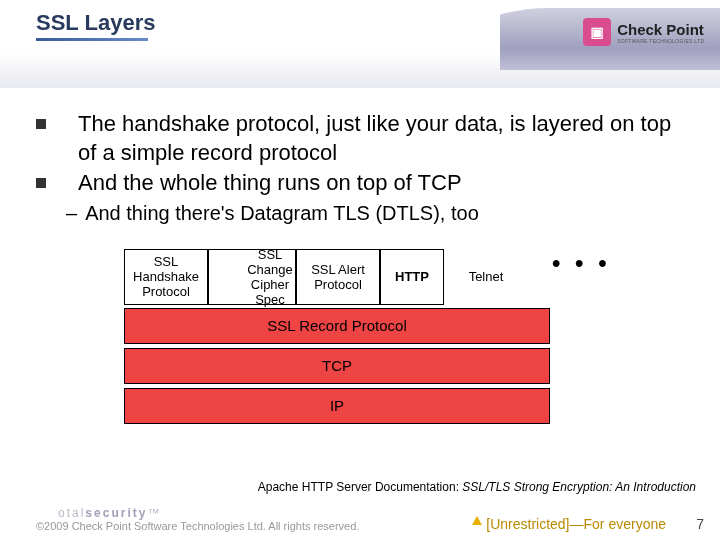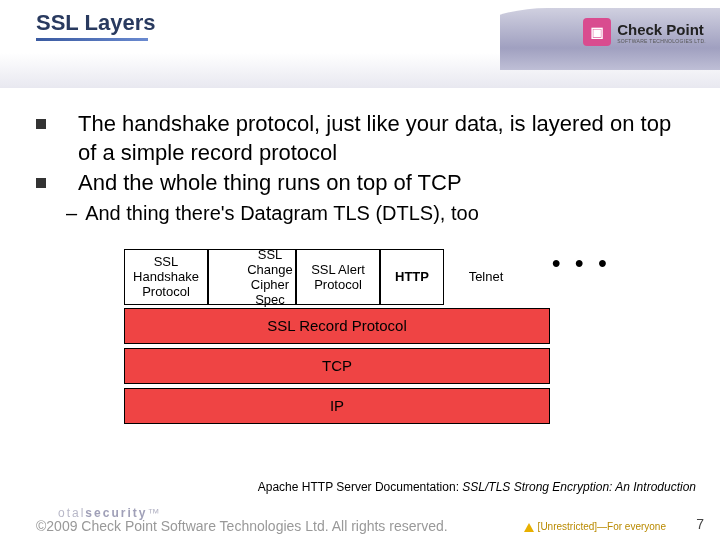--- a/index.html
+++ b/index.html
@@ -195,31 +195,31 @@
     position: absolute;
     left: 58px;
     bottom: 20px;
     font-size: 12px;
     color: #b8b8c8;
     letter-spacing: 2px;
   }
   .footer-tag .b { font-weight: bold; color: #a0a0b8; }
   .copyright {
     margin-left: 36px;
-    font-size: 14px;
+    font-size: 11px;
     color: #999;
   }
   .classification {
     position: absolute;
     right: 54px;
     bottom: 8px;
-    font-size: 10px;
+    font-size: 14px;
     color: #b98a00;
     display: flex;
-    align-items: flex-end;
+    align-items: flex-start;
     gap: 4px;
   }
   .warn-icon {
     width: 0; height: 0;
     border-left: 5px solid transparent;
     border-right: 5px solid transparent;
     border-bottom: 9px solid #e8b000;
   }
   .pagenum {
     position: absolute;

